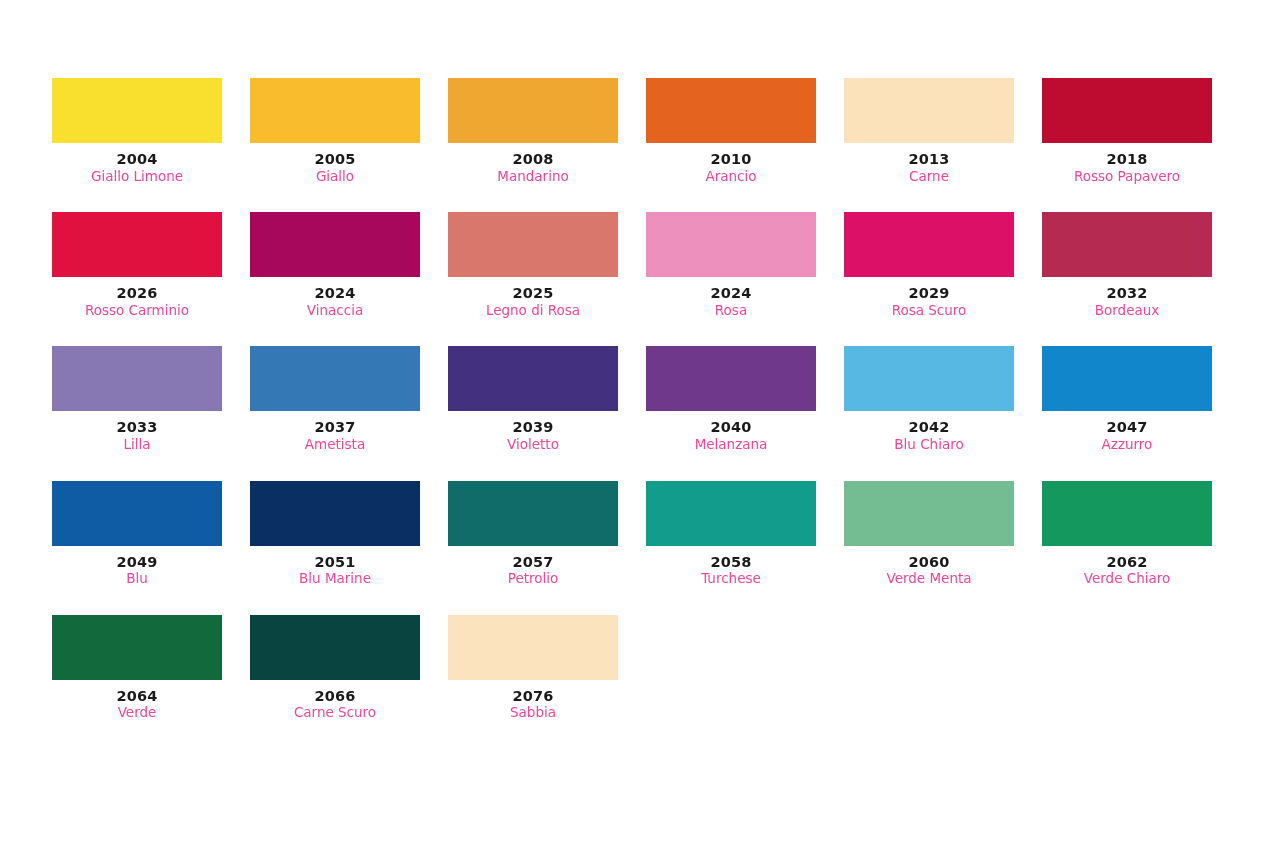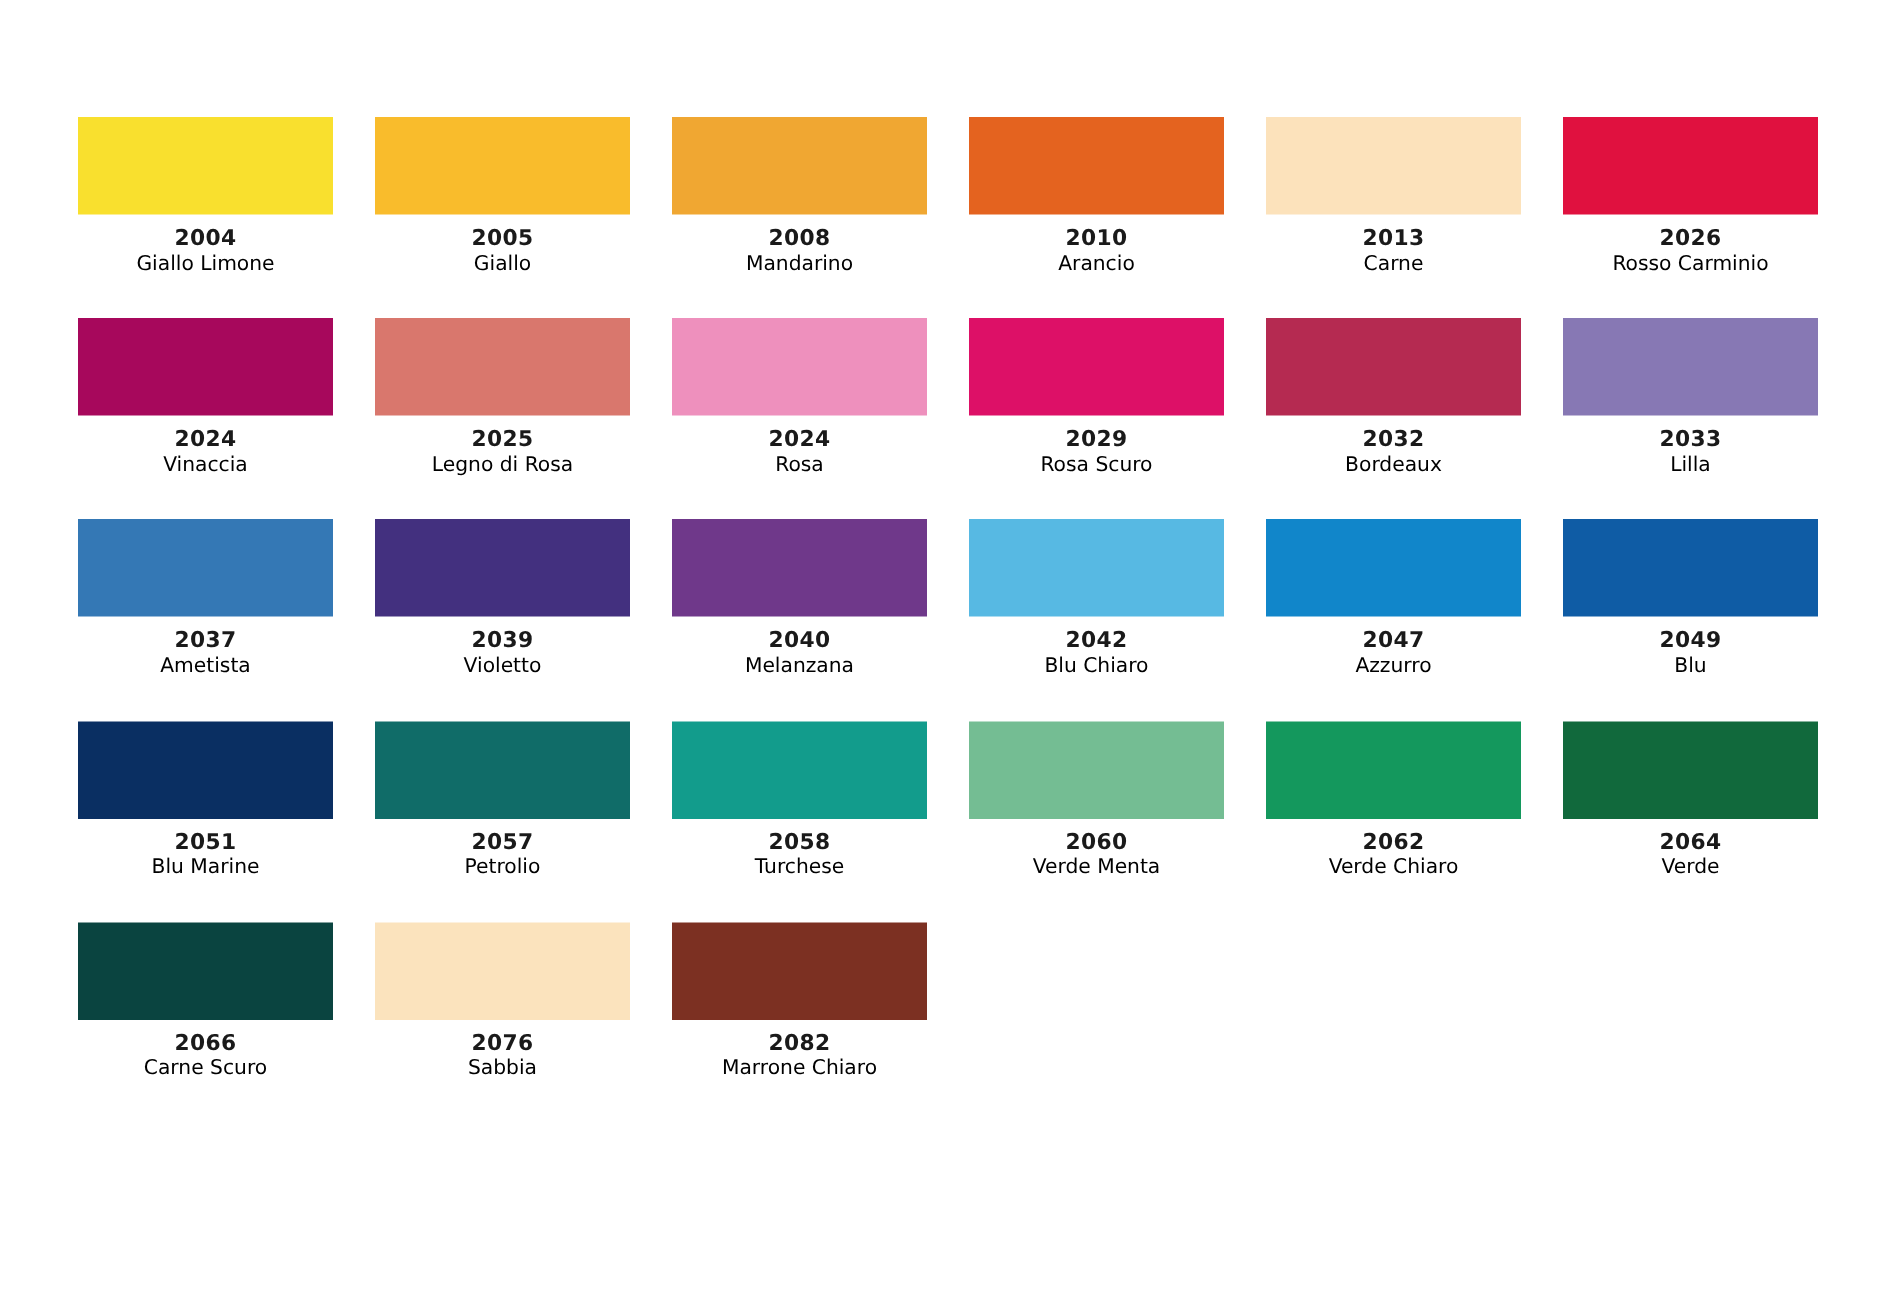--- a/index.html
+++ b/index.html
@@ -48,21 +48,21 @@
     font-weight: bold;
     color: #1a1a1a;
     letter-spacing: 0.2px;
     line-height: 1.15;
     text-align: center;
   }
   .swatch-name {
     margin-top: 1px;
     font-size: 13.5px;
     font-weight: normal;
-    color: #000000;
+    color: #ec4899;
     line-height: 1.15;
     text-align: center;
     white-space: nowrap;
   }
 </style>
 </head>
 <body>
 
 <div id="chart-root">
   <div class="swatch-grid">
@@ -85,20 +85,25 @@
         <div class="swatch-chip" style="background: rgb(228, 99, 31);"></div>
         <div class="swatch-code">2010</div>
         <div class="swatch-name">Arancio</div>
       </div>
       <div class="swatch-cell">
         <div class="swatch-chip" style="background: rgb(252, 226, 187);"></div>
         <div class="swatch-code">2013</div>
         <div class="swatch-name">Carne</div>
       </div>
       <div class="swatch-cell">
+        <div class="swatch-chip" style="background: rgb(189, 12, 47);"></div>
+        <div class="swatch-code">2018</div>
+        <div class="swatch-name">Rosso Papavero</div>
+      </div>
+      <div class="swatch-cell">
         <div class="swatch-chip" style="background: rgb(224, 17, 63);"></div>
         <div class="swatch-code">2026</div>
         <div class="swatch-name">Rosso Carminio</div>
       </div>
       <div class="swatch-cell">
         <div class="swatch-chip" style="background: rgb(167, 8, 92);"></div>
         <div class="swatch-code">2024</div>
         <div class="swatch-name">Vinaccia</div>
       </div>
       <div class="swatch-cell">
@@ -188,20 +193,15 @@
       </div>
       <div class="swatch-cell">
         <div class="swatch-chip" style="background: rgb(10, 68, 64);"></div>
         <div class="swatch-code">2066</div>
         <div class="swatch-name">Carne Scuro</div>
       </div>
       <div class="swatch-cell">
         <div class="swatch-chip" style="background: rgb(251, 227, 189);"></div>
         <div class="swatch-code">2076</div>
         <div class="swatch-name">Sabbia</div>
-      </div>
-      <div class="swatch-cell">
-        <div class="swatch-chip" style="background: rgb(124, 48, 34);"></div>
-        <div class="swatch-code">2082</div>
-        <div class="swatch-name">Marrone Chiaro</div>
       </div>
     </div>
 </div>
 
 </body></html>

